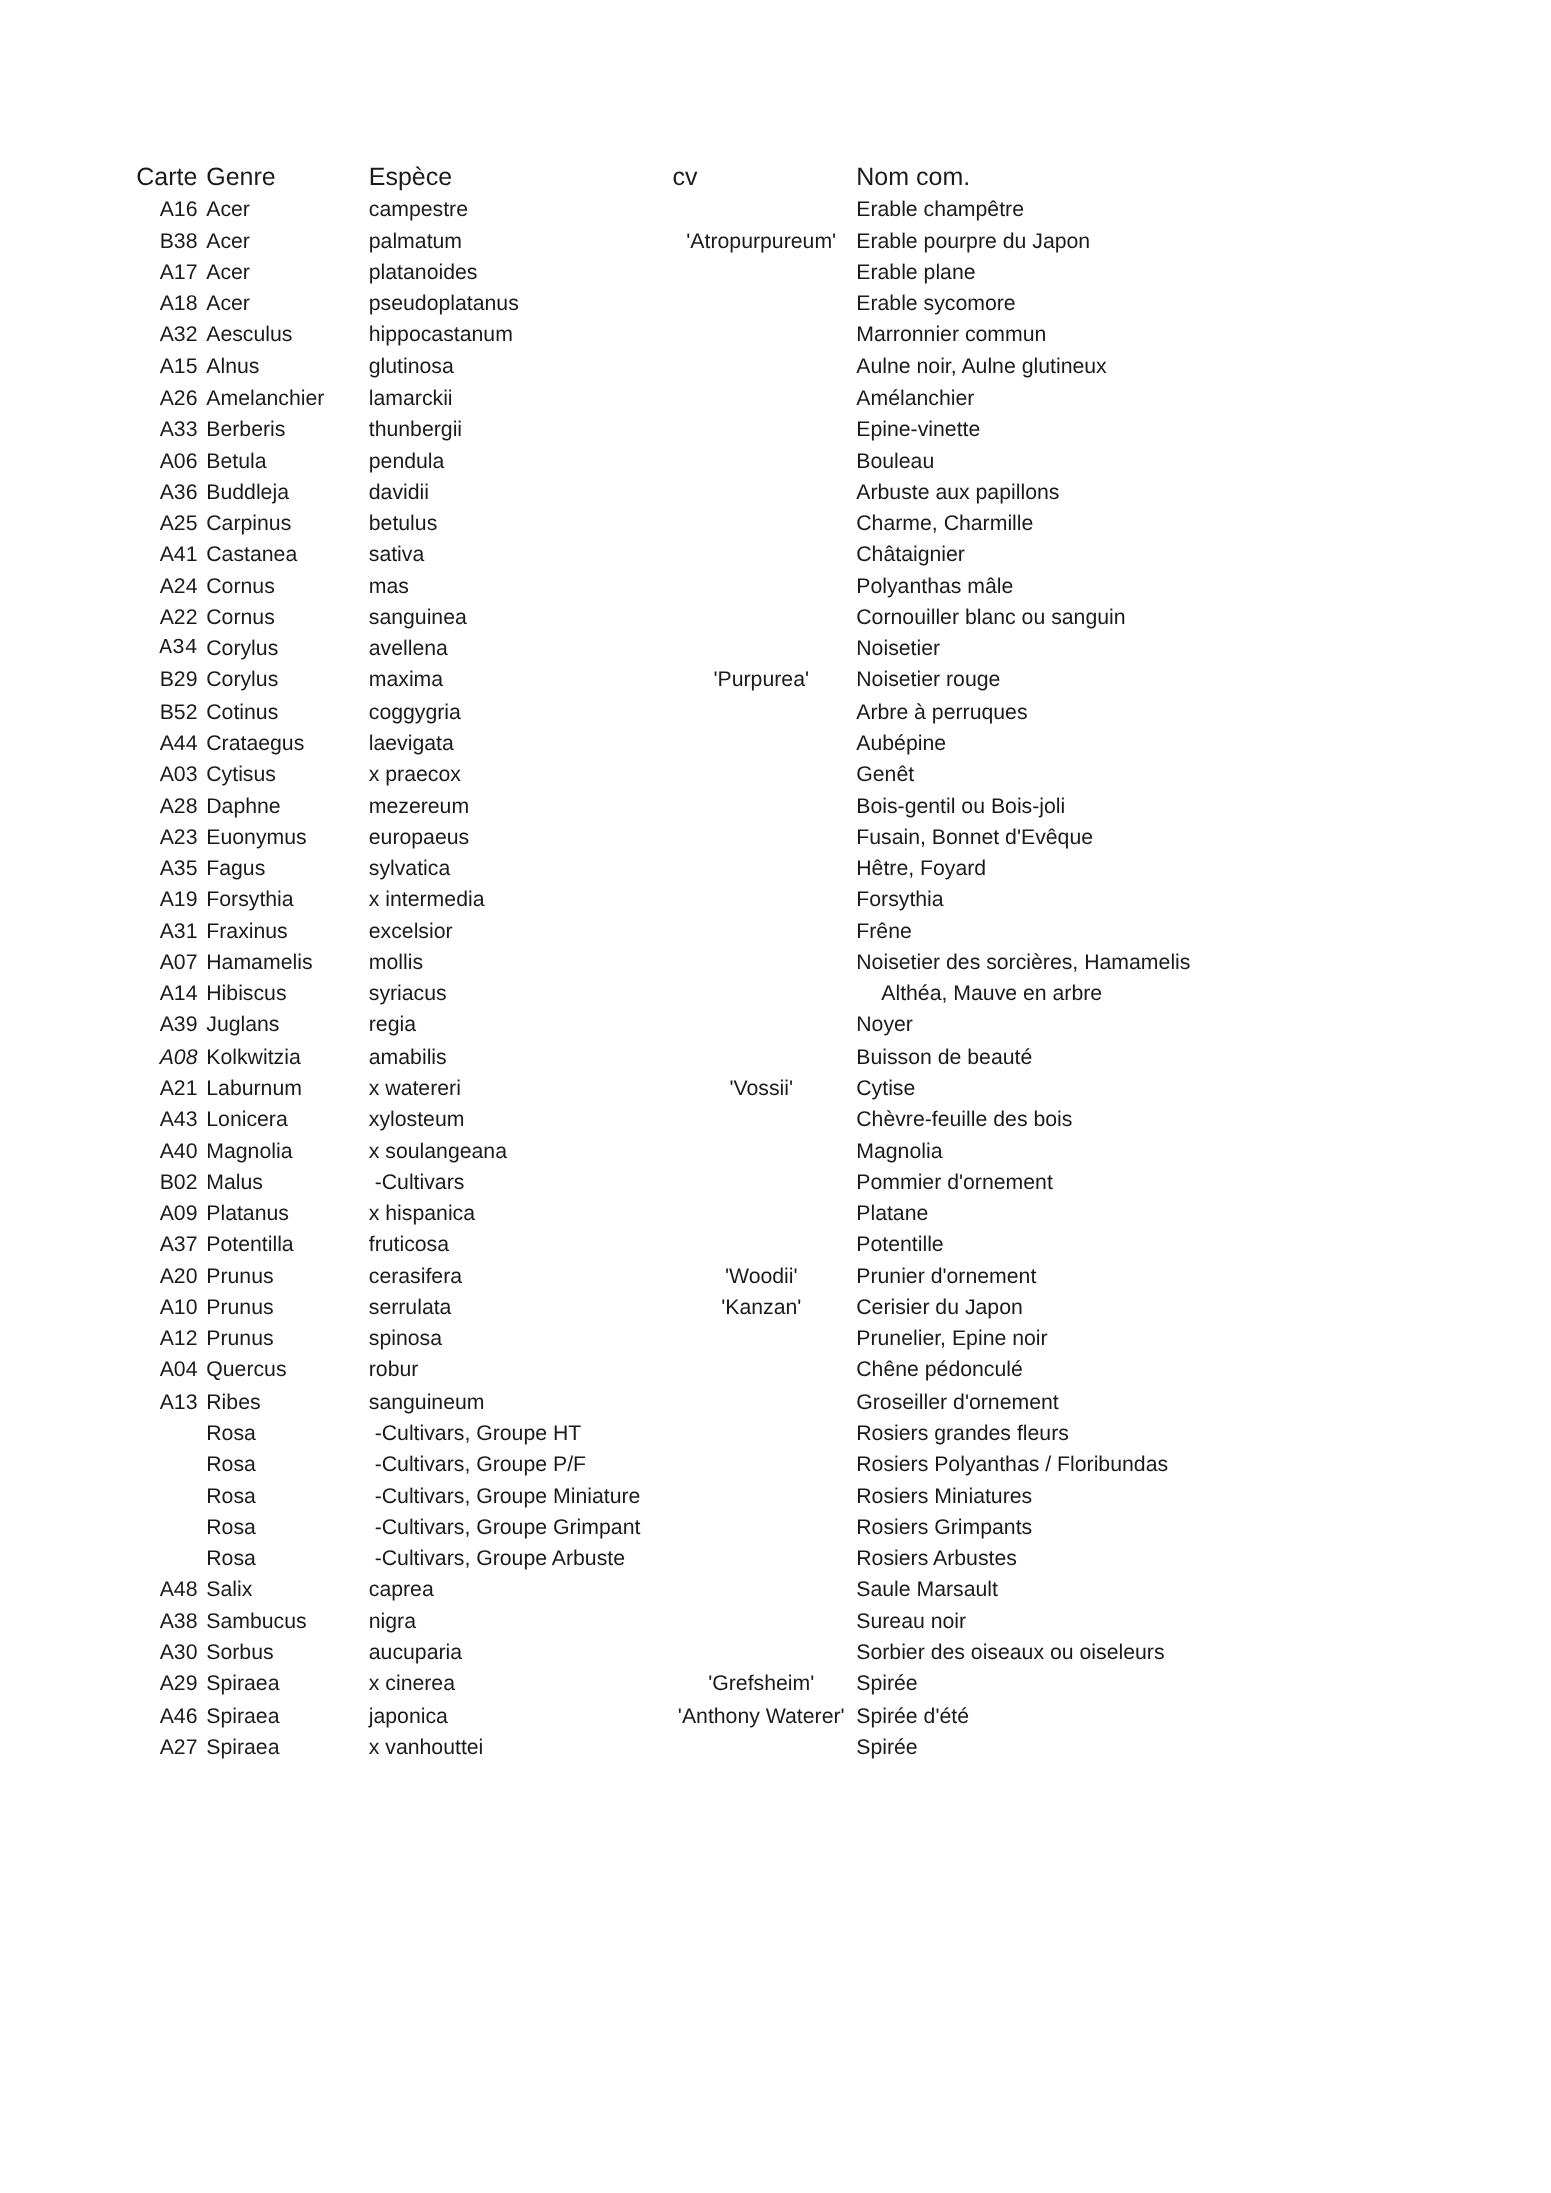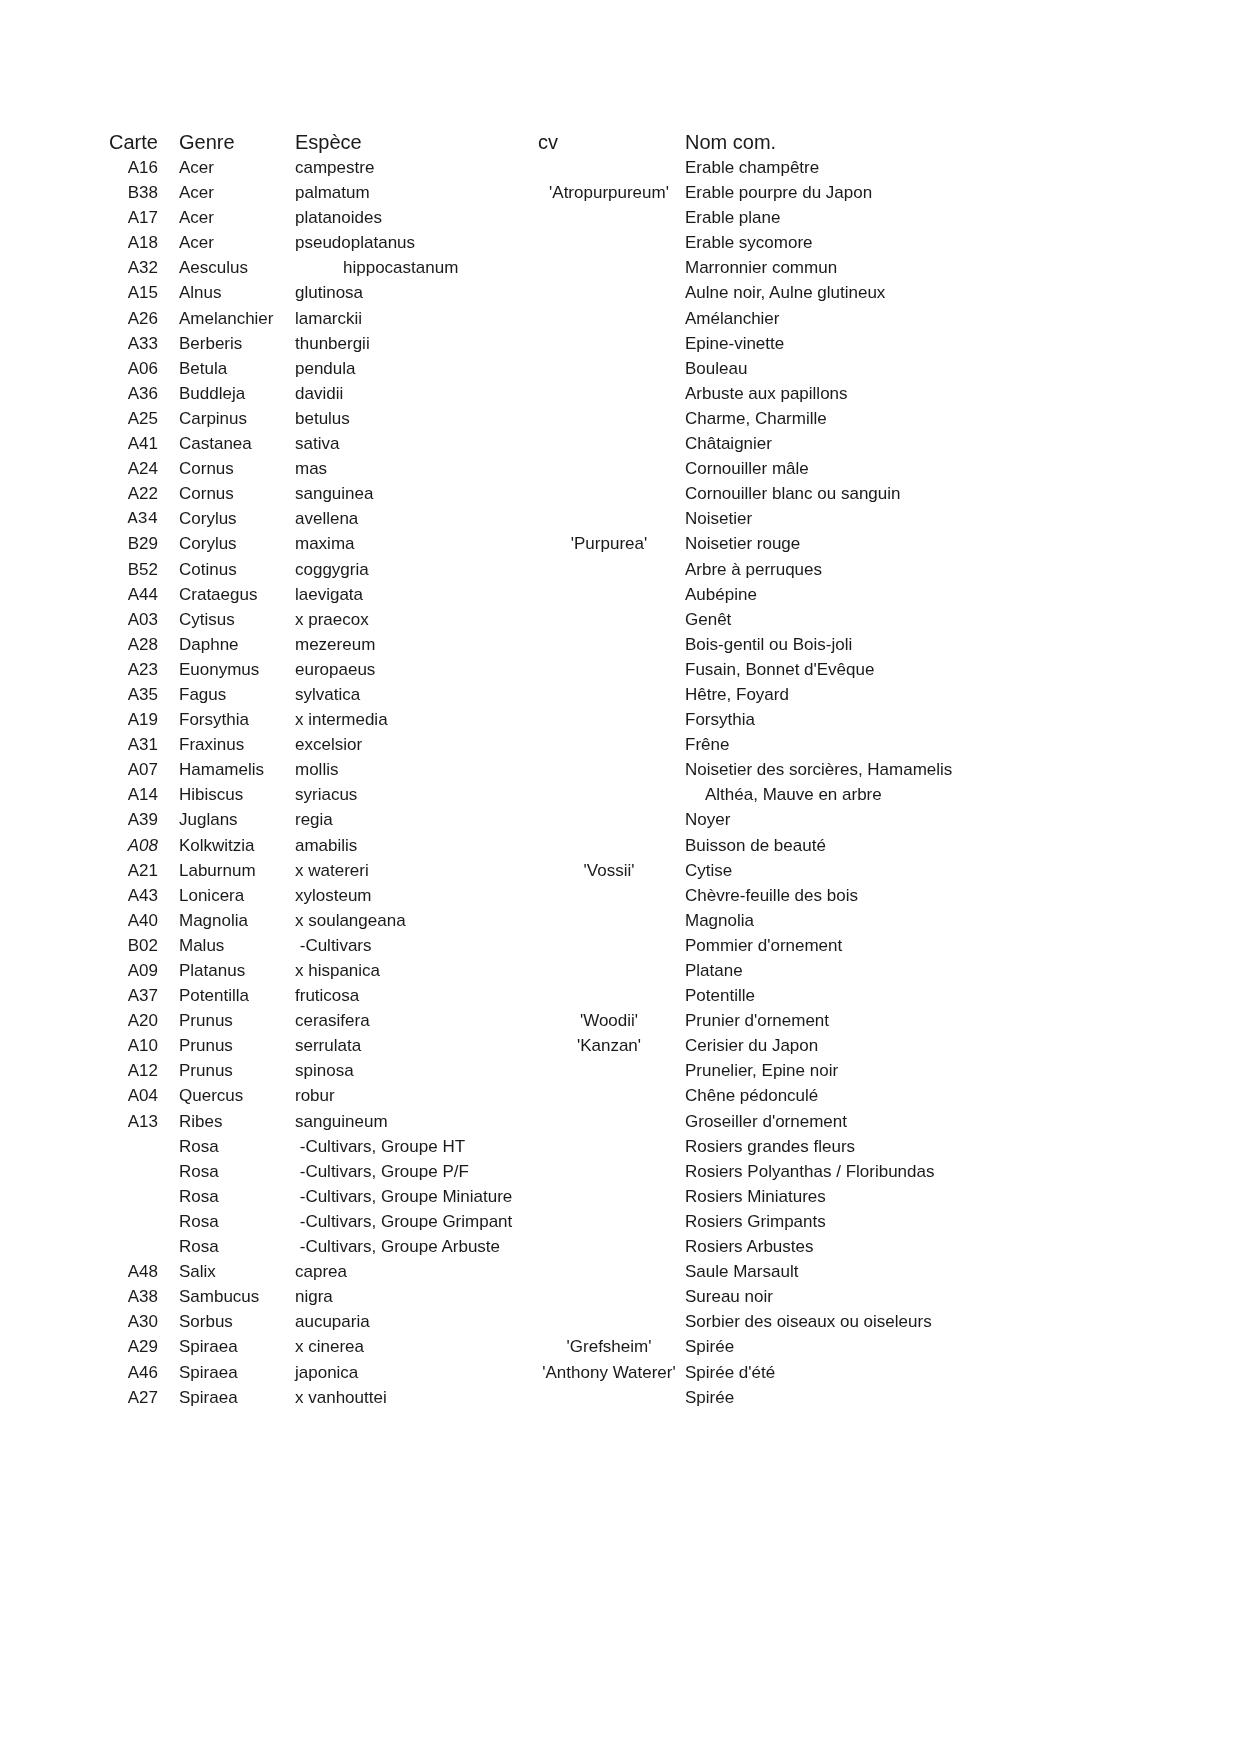--- a/index.html
+++ b/index.html
@@ -30,21 +30,21 @@
     .row.header {
       height: 27px;
       font-size: 20px;
       line-height: 28px;
     }
     .cell {
       position: absolute;
       top: 0;
     }
     .c-carte { left: 0; width: 50px; text-align: right; }
-    .c-genre { left: 71px; }
+    .c-genre { left: 57px; }
     .c-espece { left: 187px; }
     .c-cv { left: 420px; width: 162px; text-align: center; }
     .c-nom { left: 577px; }
     .row.header .c-carte { left: 1px; width: auto; text-align: left; }
     .row.header .c-cv { left: 430px; width: auto; text-align: left; }
   </style>
 </head>
 <body>
 
 <div class="sheet">
@@ -80,21 +80,21 @@
       <div class="row">
         <span class="cell c-carte" style="white-space: pre;">A18</span>
         <span class="cell c-genre" style="white-space: pre;">Acer</span>
         <span class="cell c-espece" style="white-space: pre;">pseudoplatanus</span>
         <span class="cell c-cv" style="white-space: pre;"></span>
         <span class="cell c-nom" style="white-space: pre;">Erable sycomore</span>
       </div>
       <div class="row">
         <span class="cell c-carte" style="white-space: pre;">A32</span>
         <span class="cell c-genre" style="white-space: pre;">Aesculus</span>
-        <span class="cell c-espece" style="white-space: pre; margin-left: 48px;">hippocastanum</span>
+        <span class="cell c-espece" style="white-space: pre;">hippocastanum</span>
         <span class="cell c-cv" style="white-space: pre;"></span>
         <span class="cell c-nom" style="white-space: pre;">Marronnier commun</span>
       </div>
       <div class="row">
         <span class="cell c-carte" style="white-space: pre;">A15</span>
         <span class="cell c-genre" style="white-space: pre;">Alnus</span>
         <span class="cell c-espece" style="white-space: pre;">glutinosa</span>
         <span class="cell c-cv" style="white-space: pre;"></span>
         <span class="cell c-nom" style="white-space: pre;">Aulne noir, Aulne glutineux</span>
       </div>
@@ -138,21 +138,21 @@
         <span class="cell c-genre" style="white-space: pre;">Castanea</span>
         <span class="cell c-espece" style="white-space: pre;">sativa</span>
         <span class="cell c-cv" style="white-space: pre;"></span>
         <span class="cell c-nom" style="white-space: pre;">Châtaignier</span>
       </div>
       <div class="row">
         <span class="cell c-carte" style="white-space: pre;">A24</span>
         <span class="cell c-genre" style="white-space: pre;">Cornus</span>
         <span class="cell c-espece" style="white-space: pre;">mas</span>
         <span class="cell c-cv" style="white-space: pre;"></span>
-        <span class="cell c-nom" style="white-space: pre;">Cornouiller mâle</span>
+        <span class="cell c-nom" style="white-space: pre;">Polyanthas mâle</span>
       </div>
       <div class="row">
         <span class="cell c-carte" style="white-space: pre;">A22</span>
         <span class="cell c-genre" style="white-space: pre;">Cornus</span>
         <span class="cell c-espece" style="white-space: pre;">sanguinea</span>
         <span class="cell c-cv" style="white-space: pre;"></span>
         <span class="cell c-nom" style="white-space: pre;">Cornouiller blanc ou sanguin</span>
       </div>
       <div class="row">
         <span class="cell c-carte" style="white-space: pre; font-family: Liberation Mono, monospace;">A34</span>

